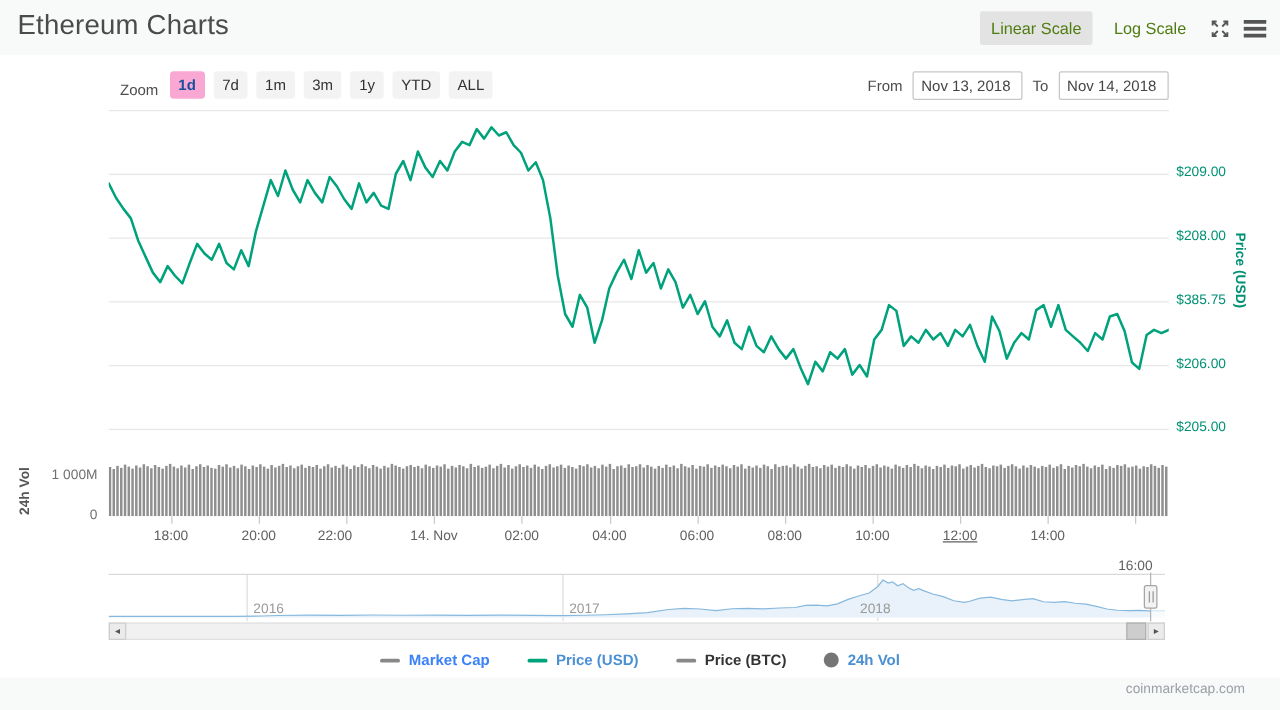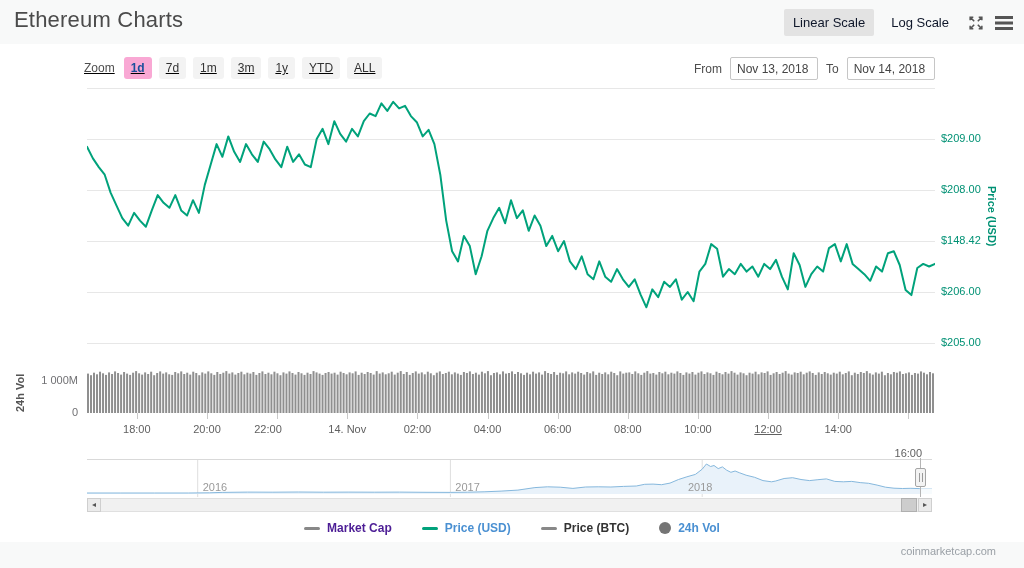--- a/index.html
+++ b/index.html
@@ -3,25 +3,25 @@
 <meta charset="utf-8">
 <style>
   html,body{margin:0;padding:0;background:#fff;}
   *{box-sizing:border-box;font-family:"Liberation Sans",sans-serif;}
   .stage{position:relative;width:1024px;height:568px;overflow:hidden;background:#fff;}
   .topband{position:absolute;left:0;top:0;width:1024px;height:44px;background:#f8f9f9;}
   .botband{position:absolute;left:0;top:542px;width:1024px;height:26px;background:#f8f9f9;}
   .card{position:absolute;left:0;top:44px;width:1024px;height:498px;background:#fff;}
   .page-title{position:absolute;left:14px;top:7px;margin:0;font-size:22px;font-weight:400;color:#4b4b4b;letter-spacing:.2px;}
   .header-right{position:absolute;right:10px;top:9px;display:flex;align-items:center;gap:8px;}
-  .scale-btn{border:none;background:transparent;font-size:13px;color:#0f172a;padding:6px 9px;border-radius:2px;cursor:pointer;}
+  .scale-btn{border:none;background:transparent;font-size:13px;color:#4d7c0f;padding:6px 9px;border-radius:2px;cursor:pointer;}
   .scale-btn.sel{background:#e3e3e3;}
   .hicon{display:inline-flex;align-items:center;justify-content:center;width:20px;height:20px;cursor:pointer;}
   
-  .zoom-group{position:absolute;left:84px;top:57px;display:flex;align-items:center;gap:7px;text-decoration:underline;}
+  .zoom-group{position:absolute;left:96px;top:57px;display:flex;align-items:flex-end;gap:7px;}
   .zoom-label{font-size:12px;color:#4d4d4d;margin-right:2px;}
   .zbtn{border:none;background:#f3f3f3;color:#333;font-size:12px;padding:4px 7px;border-radius:3px;cursor:pointer;}
   .zbtn.sel{background:#f9a8d4;color:#1a4f9c;font-weight:bold;}
   .dates{position:absolute;left:694px;top:57px;display:flex;align-items:center;gap:8px;}
   .dates span{font-size:12px;color:#4d4d4d;}
   .date-input{width:88px;height:23px;border:1px solid #c6c6c6;border-radius:2px;font-size:12px;color:#444;padding:0 6px;background:#fff;}
   
   .gridline{position:absolute;left:87px;width:848px;height:1px;background:#e7e7e7;}
   .ylab{position:absolute;left:941px;width:60px;font-size:11px;color:#009174;}
   .yaxis-title{position:absolute;left:986px;top:186px;font-size:11px;font-weight:bold;color:#009174;writing-mode:vertical-rl;}
@@ -105,21 +105,21 @@
       <div class="gridline" style="top: 241px;"></div>
       <div class="gridline" style="top: 292px;"></div>
       <div class="gridline" style="top: 343px;"></div>
     </div>
   <svg id="price-svg" style="left:87px;top:85px;" width="848" height="266" viewBox="0 0 848 266">
       <polyline points="0.0,61.7 5.9,73.4 11.8,82.1 17.7,89.7 23.6,107.6 29.4,120.3 35.3,133.1 41.2,140.7 47.1,127.9 53.0,135.6 58.9,141.7 64.8,125.4 70.7,110.1 76.6,117.8 82.4,122.8 88.3,110.1 94.2,125.4 100.1,130.5 106.0,115.2 111.9,127.9 117.8,99.9 123.7,79.5 129.6,59.1 135.4,71.8 141.3,51.4 147.2,66.8 153.1,76.9 159.0,59.1 164.9,69.3 170.8,76.9 176.7,56.6 182.6,64.2 188.4,74.4 194.3,82.1 200.2,61.7 206.1,76.9 212.0,69.3 217.9,79.5 223.8,82.1 229.7,54.0 235.6,43.8 241.4,59.1 247.3,36.2 253.2,48.9 259.1,56.6 265.0,43.8 270.9,51.4 276.8,36.2 282.7,28.5 288.6,31.1 294.4,18.3 300.3,25.9 306.2,16.8 312.1,23.4 318.0,20.8 323.9,31.1 329.8,37.2 335.7,51.4 341.6,44.8 347.4,59.1 353.3,89.7 359.2,135.6 365.1,166.2 371.0,176.4 376.9,150.9 382.8,161.1 388.7,189.2 394.6,171.3 400.4,145.8 406.3,133.1 412.2,122.8 418.1,138.2 424.0,115.2 429.9,133.1 435.8,125.4 441.7,145.8 447.6,130.5 453.4,140.7 459.3,161.1 465.2,150.9 471.1,166.2 477.0,156.0 482.9,176.4 488.8,184.1 494.7,171.3 500.6,189.2 506.4,194.3 512.3,176.4 518.2,191.7 524.1,196.8 530.0,184.1 535.9,194.3 541.8,201.9 547.7,194.3 553.6,209.6 559.4,222.3 565.3,204.4 571.2,212.1 577.1,196.8 583.0,201.9 588.9,194.3 594.8,214.7 600.7,207.0 606.6,216.2 612.4,186.6 618.3,178.9 624.2,159.1 630.1,163.7 636.0,191.7 641.9,184.1 647.8,189.2 653.7,178.9 659.6,186.6 665.4,181.5 671.3,191.7 677.2,178.9 683.1,184.1 689.0,174.9 694.9,191.7 700.8,204.4 706.7,168.2 712.6,180.0 718.4,201.9 724.3,189.2 730.2,181.5 736.1,186.6 742.0,163.1 747.9,159.1 753.8,176.4 759.7,159.1 765.6,178.9 771.4,184.1 777.3,189.2 783.2,195.8 789.1,181.5 795.0,186.6 800.9,168.2 806.8,166.2 812.7,180.0 818.6,205.0 824.4,210.1 830.3,183.0 836.2,178.9 842.1,181.5 848.0,178.9" fill="none" stroke="#00a27b" stroke-width="2" stroke-linejoin="round" stroke-linecap="round"></polyline>
     </svg>
   <div id="ylabels">
       <div class="ylab" style="top: 132px;">$209.00</div>
       <div class="ylab" style="top: 183px;">$208.00</div>
-      <div class="ylab" style="top: 234px;">$148.42</div>
+      <div class="ylab" style="top: 234px;">$385.75</div>
       <div class="ylab" style="top: 285px;">$206.00</div>
       <div class="ylab" style="top: 336px;">$205.00</div>
     </div>
   <div class="yaxis-title">Price (USD)</div>
 
   <svg id="vol-svg" style="left:87px;top:350px;" width="848" height="63" viewBox="0 0 848 63">
       <rect x="0.00" y="23.6" width="2" height="39.4" fill="#8f8f8f"></rect>
       <rect x="3.01" y="25.2" width="2" height="37.8" fill="#8f8f8f"></rect>
       <rect x="6.01" y="22.7" width="2" height="40.3" fill="#8f8f8f"></rect>
       <rect x="9.02" y="24.3" width="2" height="38.7" fill="#8f8f8f"></rect>
@@ -457,21 +457,21 @@
 
   <div class="scrollbar">
     <span class="sb-btn" style="left:-1px;">◂</span>
     <span class="sb-thumb" style="left:813px;"></span>
     <span class="sb-btn" style="right:-1px;">▸</span>
   </div>
 
   <div class="legend" id="legend">
       <div class="li">
         <span class="dash" style="background: rgb(136, 136, 136);"></span>
-        <span class="lbl" style="color: #4c1d95;">Market Cap</span>
+        <span class="lbl" style="color: #3b82f6;">Market Cap</span>
       </div>
       <div class="li">
         <span class="dash" style="background: rgb(0, 162, 123);"></span>
         <span class="lbl" style="color: rgb(74, 144, 210);">Price (USD)</span>
       </div>
       <div class="li">
         <span class="dash" style="background: rgb(136, 136, 136);"></span>
         <span class="lbl" style="color: rgb(51, 51, 51);">Price (BTC)</span>
       </div>
       <div class="li">

